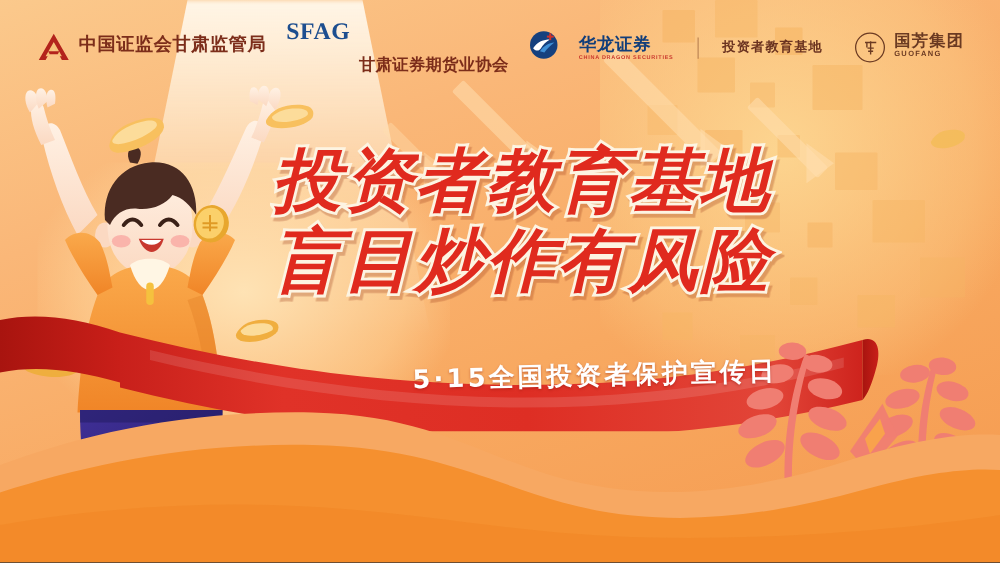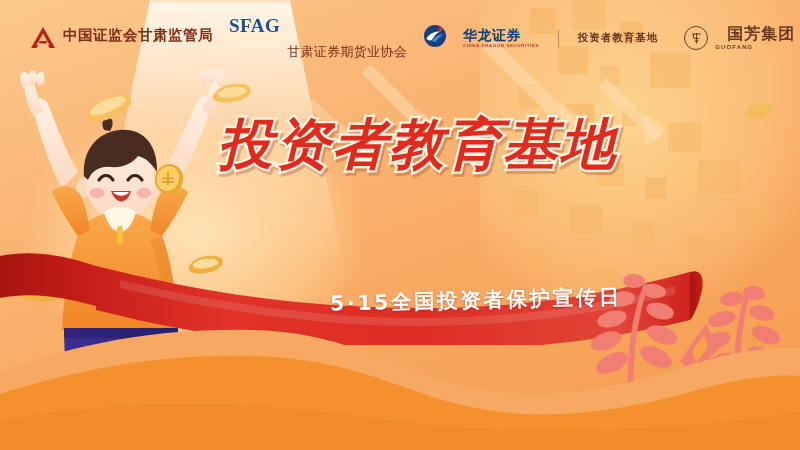--- a/index.html
+++ b/index.html
@@ -59,33 +59,33 @@
     width:26px;height:24px;position:relative;flex:none;
   }
   .logo-cn{
     font-size:14.5px;color:#7C2D1A;letter-spacing:.5px;
     font-family:"DejaVu Sans","Liberation Sans",sans-serif;font-weight:700;
   }
   .sfag{
     font-family:Liberation Serif, serif;font-weight:700;
     font-size:19px;color:#1D4E8F;letter-spacing:.5px;
   }
-  .sfag-cn{font-size:13px;color:#7C2D1A;font-weight:400;letter-spacing:.3px;margin-top:28px;}
+  .sfag-cn{font-size:13px;color:#7C2D1A;font-weight:700;letter-spacing:.3px;margin-top:28px;}
   .hl-badge{display:flex;align-items:center;gap:16px;}
   .hl-name{display:flex;flex-direction:column;line-height:1;}
   .hl-cn{font-size:14px;font-weight:700;color:#123E7A;letter-spacing:.5px;}
   .hl-en{font-size:4.4px;font-weight:700;color:#C9362C;letter-spacing:.6px;margin-top:2px;}
   .hl-div{width:1px;height:17px;background:rgba(120,60,30,.45);margin:0 3px;}
   .hl-sub{font-size:10.5px;color:#6B3320;font-weight:700;letter-spacing:1px;}
   .gf-seal{
     width:22px;height:22px;border:1.4px solid #6B3A22;border-radius:50%;
     display:flex;align-items:center;justify-content:center;flex:none;
   }
   .gf-text{display:flex;flex-direction:column;line-height:1;}
-  .gf-cn{font-size:16px;font-weight:700;color:#6B3A22;letter-spacing:1px;margin-left:12px;}
+  .gf-cn{font-size:13px;font-weight:700;color:#6B3A22;letter-spacing:1px;}
   .gf-en{font-size:6px;font-weight:700;color:#6B3A22;letter-spacing:1.1px;margin-top:2px;}
 
   
   .illus{position:absolute;left:0;top:60px;width:300px;height:390px;z-index:20;}
 
   
   .ribbon{position:absolute;left:0;top:250px;width:800px;height:95px;z-index:25;}
   .ribbon-text{
     position:absolute;left:330px;top:286px;z-index:30;
     font-size:20.5px;font-weight:700;color:#FFFFFF;letter-spacing:2.6px;
@@ -316,20 +316,21 @@
 
     <path d="M690 22 C702 18 706 30 700 48 C696 62 692 68 690 70 Z" fill="url(#ribDark)"></path>
 
     <path d="M120 30 C220 54 320 68 420 68 C510 68 590 58 675 36 L675 44 C590 66 510 76 420 76 C320 76 220 62 120 38 Z" fill="#FFFFFF" opacity=".12"></path>
   </svg>
 
   <div class="ribbon-text">5·15全国投资者保护宣传日</div>
 
   <div class="headline">
     <div class="hl-line">投资者教育基地</div>
+    <div class="hl-line">盲目炒作有风险</div>
   </div>
 
   <svg class="plants" viewBox="0 0 260 150">
     <g fill="#F07E72">
       <path d="M88 148 C86 110 92 70 104 38 L108 40 C98 72 92 112 94 148 Z"></path>
       <ellipse cx="72" cy="118" rx="17" ry="9" transform="rotate(-26 72 118)"></ellipse>
       <ellipse cx="66" cy="96" rx="16" ry="8.5" transform="rotate(-20 66 96)"></ellipse>
       <ellipse cx="72" cy="74" rx="15" ry="8" transform="rotate(-14 72 74)"></ellipse>
       <ellipse cx="82" cy="54" rx="13" ry="7.5" transform="rotate(-8 82 54)"></ellipse>
       <ellipse cx="94" cy="36" rx="11" ry="7" transform="rotate(2 94 36)"></ellipse>

